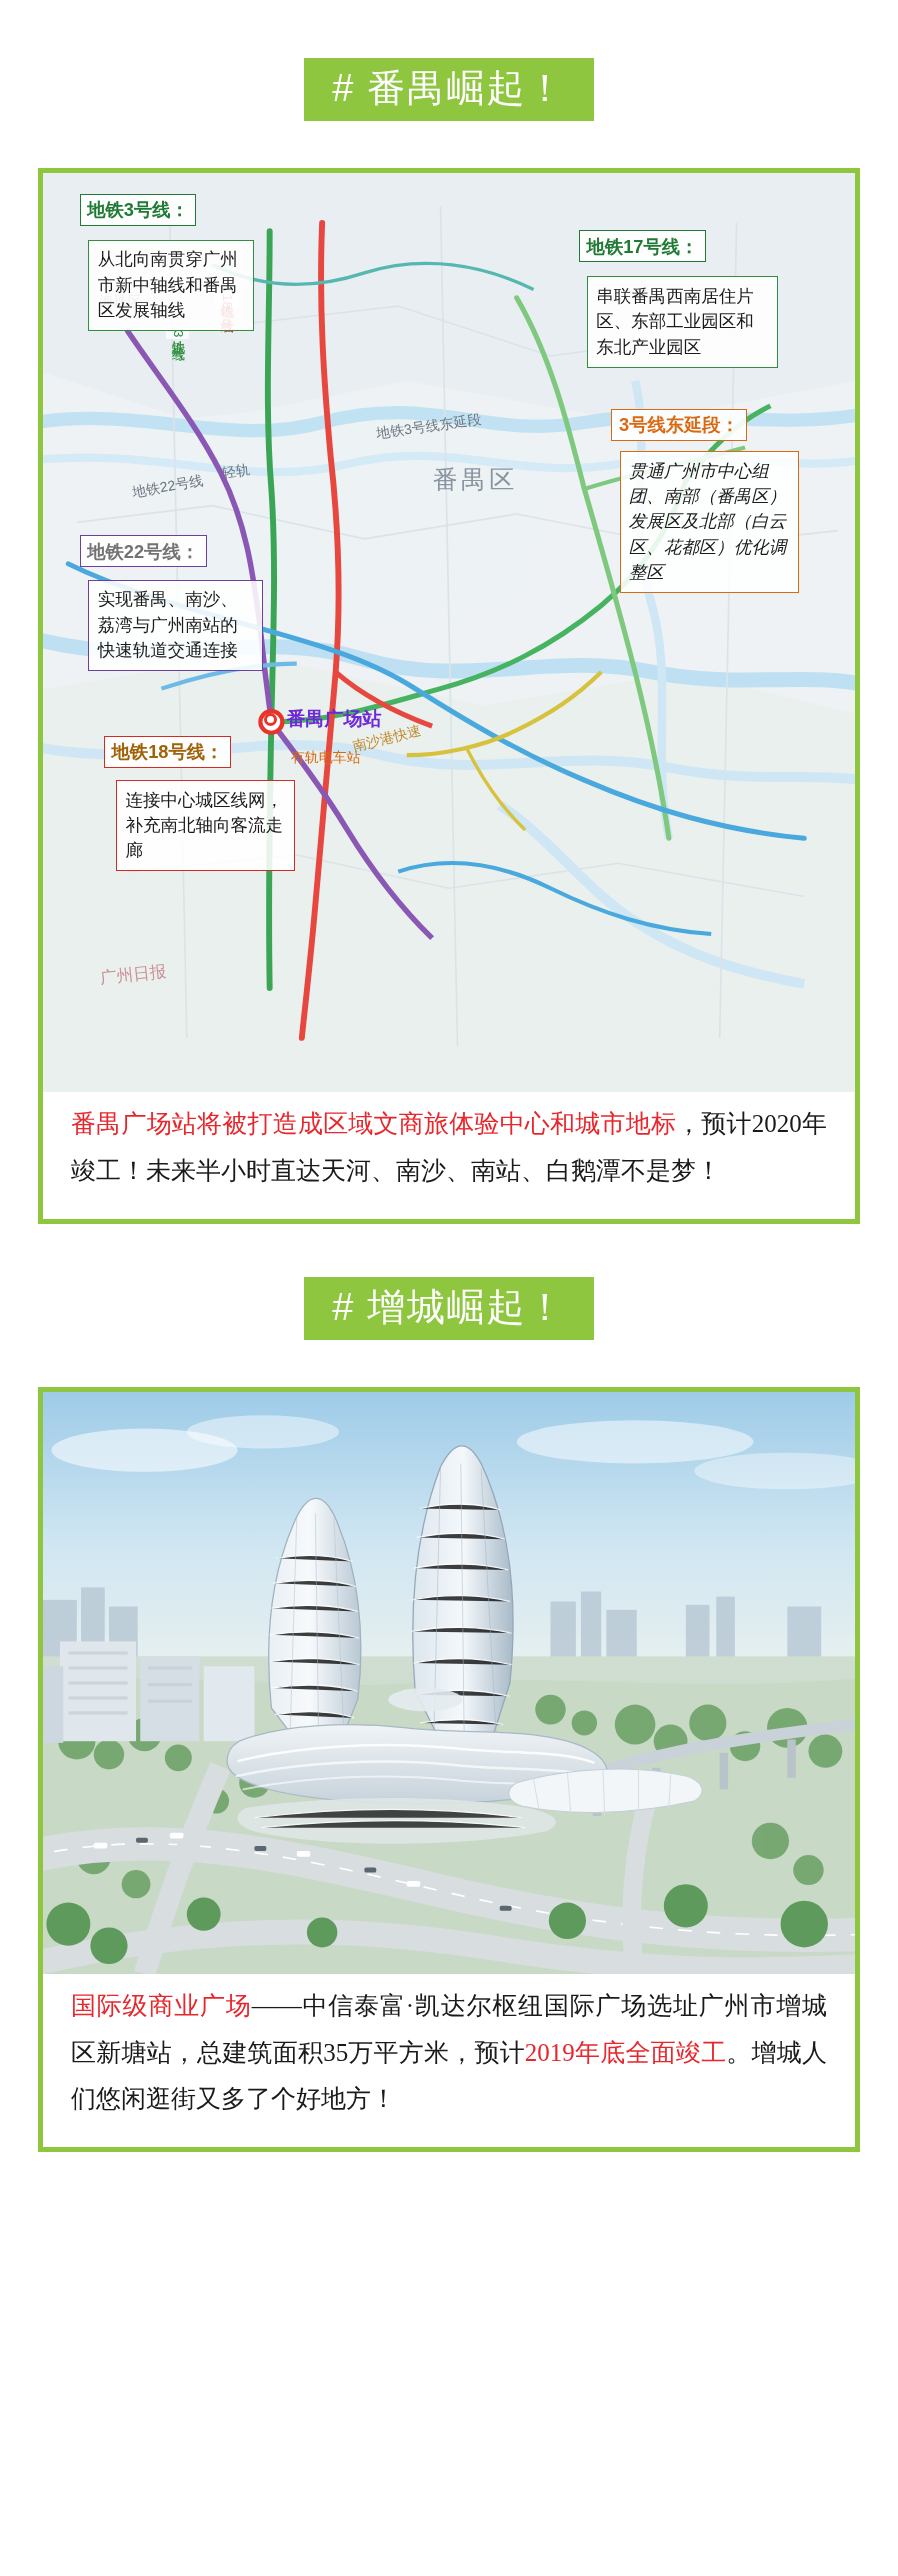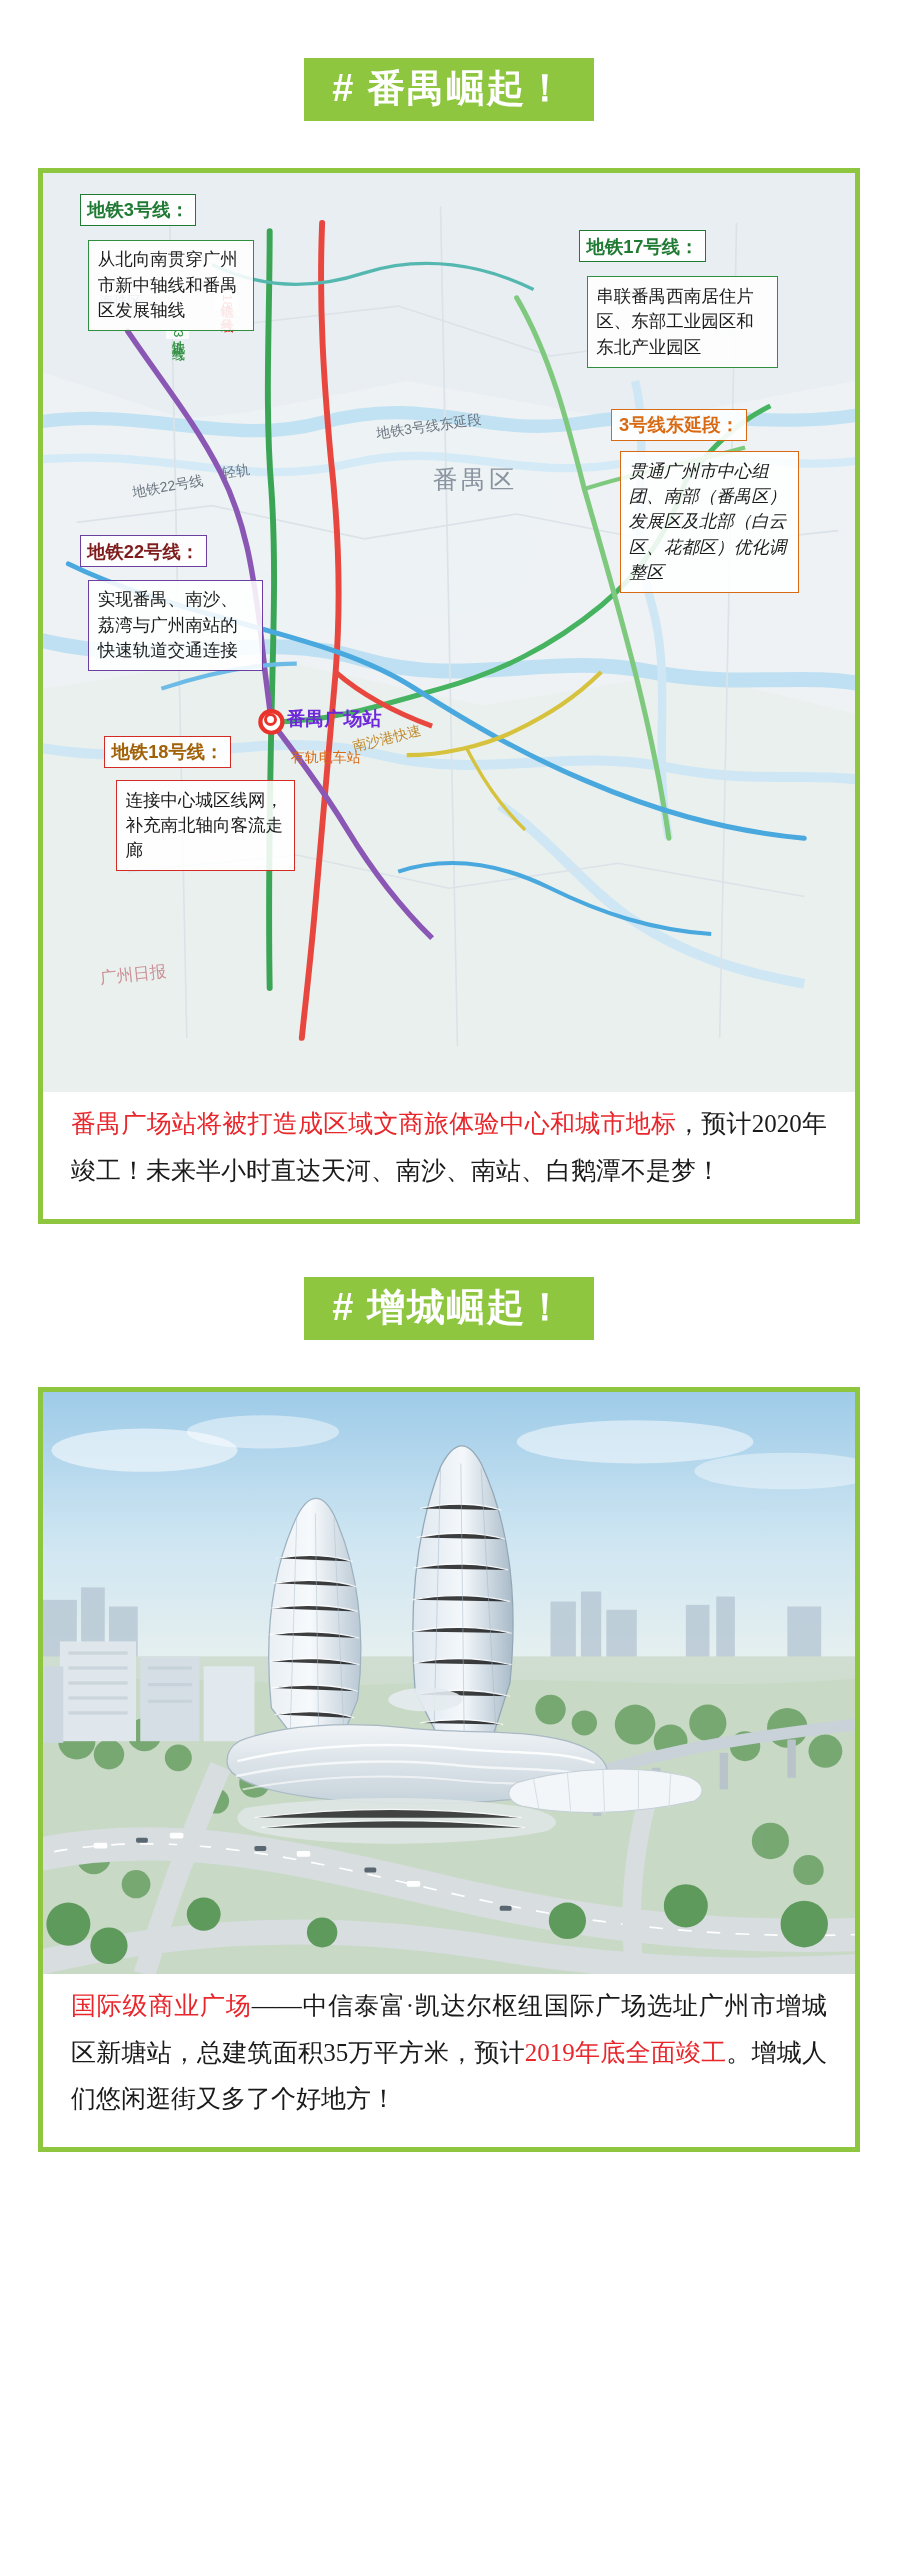--- a/index.html
+++ b/index.html
@@ -24,21 +24,21 @@
   .heading-wrap {
     display: flex;
     justify-content: center;
     align-items: center;
   }
   .heading-banner {
     display: inline-block;
     background: #8ec63f;
     color: #ffffff;
     font-size: 38px;
-    font-weight: bold;
+    font-weight: normal;
     letter-spacing: 1.7px;
     padding: 10px 28px 11.6px 28px;
     line-height: 1.1;
     white-space: nowrap;
   }
 
   
   .card {
     margin: 0 38px;
     border: 5px solid #8ec63f;
@@ -96,21 +96,21 @@
     font-size: 18.3px;
     font-weight: bold;
     padding: 2.5px 6.7px;
     background: rgba(255,255,255,0.92);
     white-space: nowrap;
     box-sizing: border-box;
   }
   .t-green { color: #1f7a33; border: 1.7px solid #1f7a33; }
   .t-orange { color: #d86a14; border: 1.7px solid #d86a14; }
   .t-red { color: #a16207; border: 1.7px solid #d32b23; }
-  .t-purple { color: #7f1d1d; border: 1.7px solid #6b3fa0; text-align: center; }
+  .t-purple { color: #737373; border: 1.7px solid #6b3fa0; text-align: center; }
 
   .b-green { border-color: #2f8f3f; }
   .b-orange { border-color: #d86a14; font-style: italic; }
   .b-red { border-color: #d32b23; }
   .b-purple { border-color: #6b3fa0; }
 
   .map-place {
     position: absolute;
     color: #8a94a0;
     font-size: 25px;

